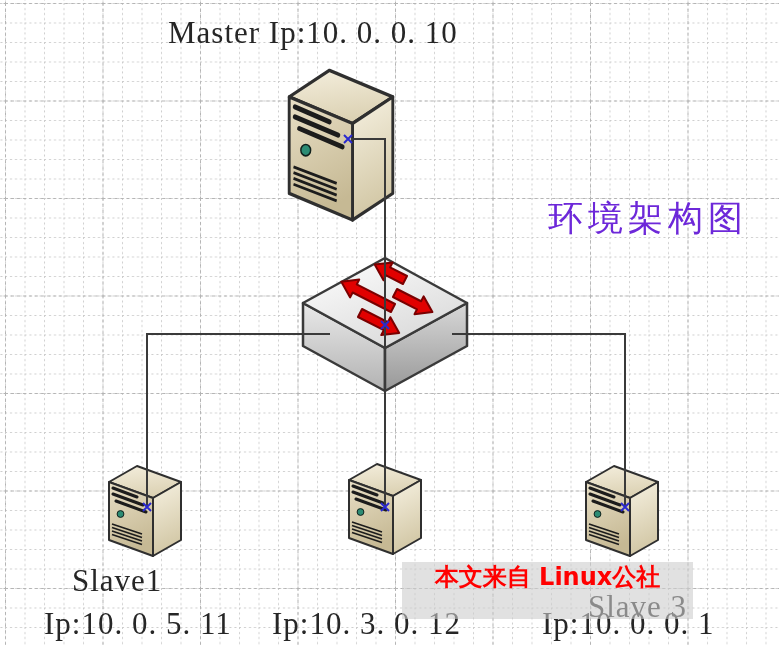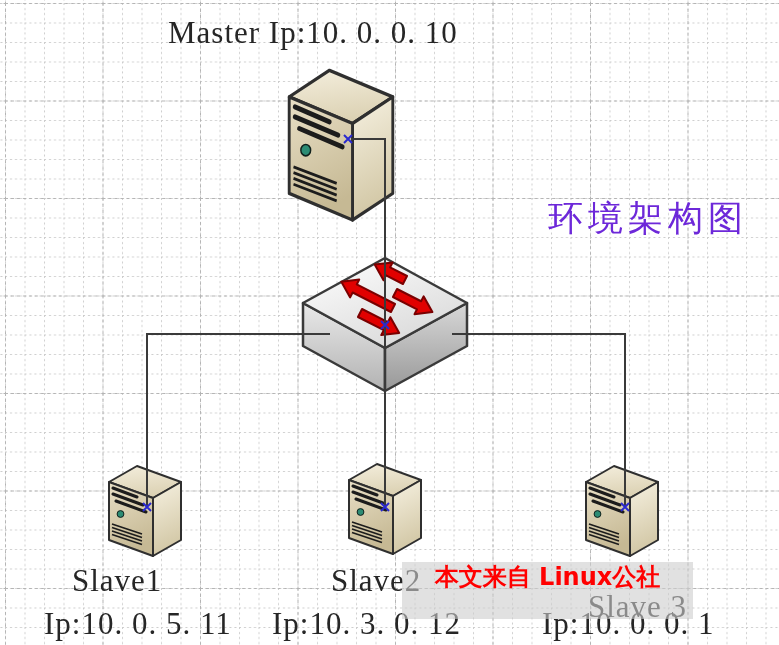--- a/index.html
+++ b/index.html
@@ -137,21 +137,20 @@
       <path d="M381,321 l8,8 m0,-8 l-8,8"></path>
       <path d="M143,503 l8,8 m0,-8 l-8,8"></path>
       <path d="M381,503 l8,8 m0,-8 l-8,8"></path>
       <path d="M621,503 l8,8 m0,-8 l-8,8"></path>
     </g>
   </svg>
 
   <div class="abs node-label" style="left:72px;top:565px;text-align:right;">Slave1</div>
   <div class="abs node-label" style="left:44px;top:608px;">Ip:10. 0. 5. 11</div>
 
-  <div class="abs node-label" style="left:331px;top:565px;">Slave2</div>
   <div class="abs node-label" style="left:272px;top:608px;">Ip:10. 3. 0. 12</div>
 
   <div class="abs node-label" style="left:588px;top:591px;">Slave 3</div>
   <div class="abs node-label" style="left:542px;top:608px;">Ip:10. 0. 0. 1</div>
 
   <div id="watermark" class="abs">
     <div style="margin-top:2px;">本文来自 Linux公社</div>
   </div>
 
 </div>

